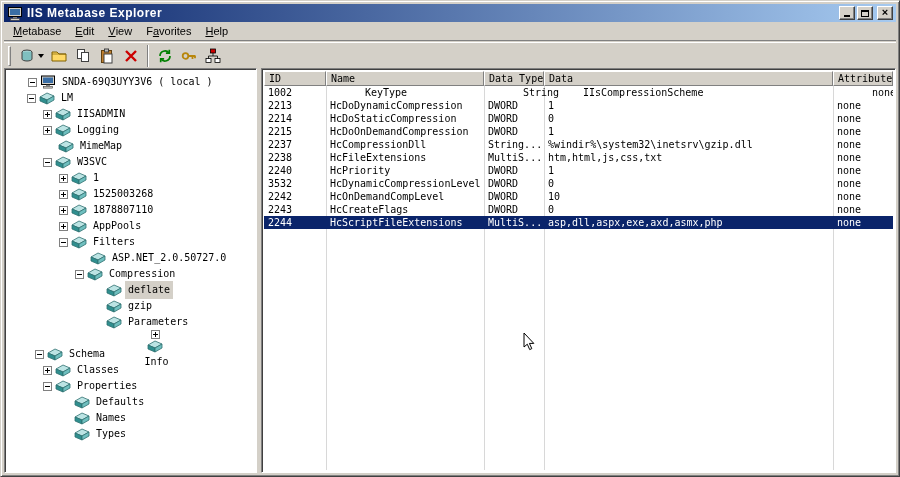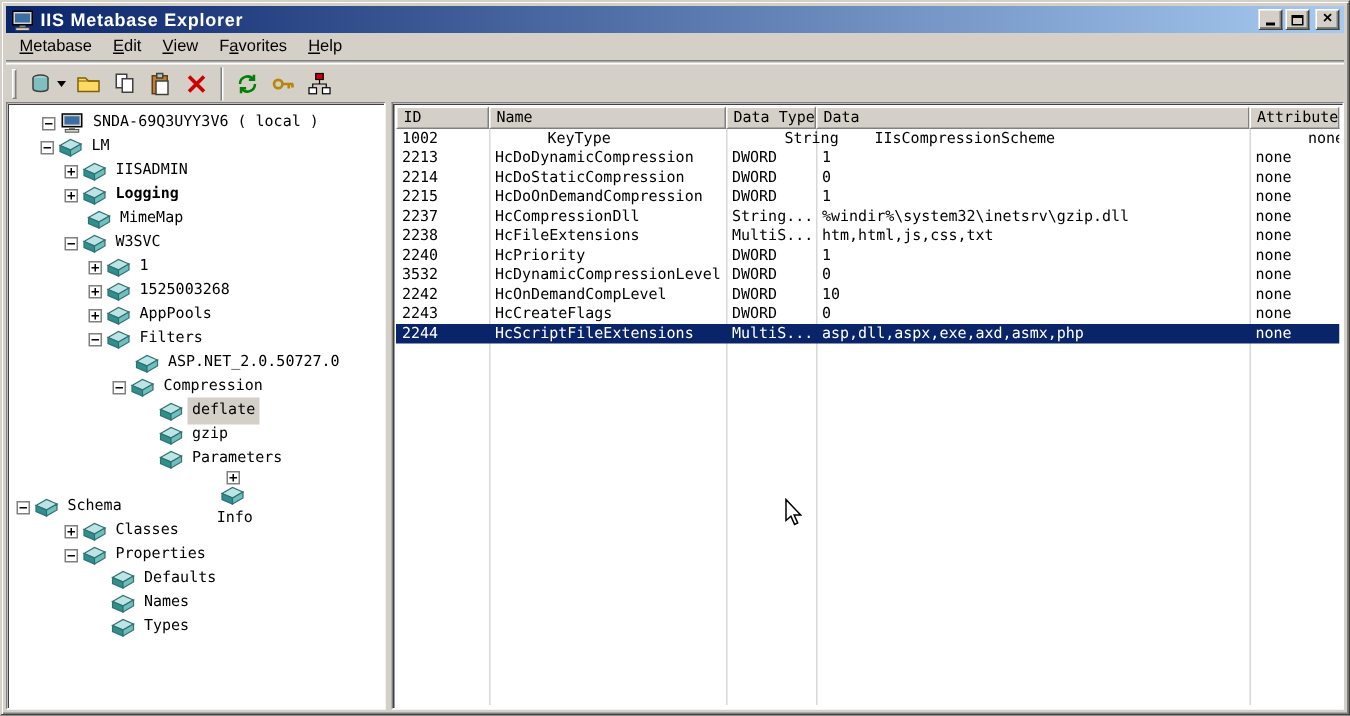--- a/index.html
+++ b/index.html
@@ -216,21 +216,21 @@
           <div class="tree-row" style="padding-left: 20px;"><span class="exp exp-minus"></span><span class="node-icon"><svg width="16" height="14" viewBox="0 0 16 14">
                 <polygon points="1,6 8,2 15,5 8,9" fill="#BCE4E4" stroke="#2F7070" stroke-width="0.8"></polygon>
                 <polygon points="1,6 8,9 8,13 1,10" fill="#2F8F8F" stroke="#2F7070" stroke-width="0.8"></polygon>
                 <polygon points="8,9 15,5 15,9 8,13" fill="#6FBFBF" stroke="#2F7070" stroke-width="0.8"></polygon>
               </svg></span><span class="tree-label">LM</span></div>
           <div class="tree-row" style="padding-left: 36px;"><span class="exp exp-plus"></span><span class="node-icon"><svg width="16" height="14" viewBox="0 0 16 14">
                 <polygon points="1,6 8,2 15,5 8,9" fill="#BCE4E4" stroke="#2F7070" stroke-width="0.8"></polygon>
                 <polygon points="1,6 8,9 8,13 1,10" fill="#2F8F8F" stroke="#2F7070" stroke-width="0.8"></polygon>
                 <polygon points="8,9 15,5 15,9 8,13" fill="#6FBFBF" stroke="#2F7070" stroke-width="0.8"></polygon>
               </svg></span><span class="tree-label">IISADMIN</span></div>
-          <div class="tree-row" style="padding-left: 36px; font-weight: bold;"><span class="exp exp-plus"></span><span class="node-icon"><svg width="16" height="14" viewBox="0 0 16 14">
+          <div class="tree-row" style="padding-left: 36px;"><span class="exp exp-plus"></span><span class="node-icon"><svg width="16" height="14" viewBox="0 0 16 14">
                 <polygon points="1,6 8,2 15,5 8,9" fill="#BCE4E4" stroke="#2F7070" stroke-width="0.8"></polygon>
                 <polygon points="1,6 8,9 8,13 1,10" fill="#2F8F8F" stroke="#2F7070" stroke-width="0.8"></polygon>
                 <polygon points="8,9 15,5 15,9 8,13" fill="#6FBFBF" stroke="#2F7070" stroke-width="0.8"></polygon>
               </svg></span><span class="tree-label">Logging</span></div>
           <div class="tree-row" style="padding-left: 36px;"><span class="exp-space"></span><span class="node-icon"><svg width="16" height="14" viewBox="0 0 16 14">
                 <polygon points="1,6 8,2 15,5 8,9" fill="#BCE4E4" stroke="#2F7070" stroke-width="0.8"></polygon>
                 <polygon points="1,6 8,9 8,13 1,10" fill="#2F8F8F" stroke="#2F7070" stroke-width="0.8"></polygon>
                 <polygon points="8,9 15,5 15,9 8,13" fill="#6FBFBF" stroke="#2F7070" stroke-width="0.8"></polygon>
               </svg></span><span class="tree-label">MimeMap</span></div>
           <div class="tree-row" style="padding-left: 36px;"><span class="exp exp-minus"></span><span class="node-icon"><svg width="16" height="14" viewBox="0 0 16 14">
@@ -245,20 +245,25 @@
               </svg></span><span class="tree-label">1</span></div>
           <div class="tree-row" style="padding-left: 52px;"><span class="exp exp-plus"></span><span class="node-icon"><svg width="16" height="14" viewBox="0 0 16 14">
                 <polygon points="1,6 8,2 15,5 8,9" fill="#BCE4E4" stroke="#2F7070" stroke-width="0.8"></polygon>
                 <polygon points="1,6 8,9 8,13 1,10" fill="#2F8F8F" stroke="#2F7070" stroke-width="0.8"></polygon>
                 <polygon points="8,9 15,5 15,9 8,13" fill="#6FBFBF" stroke="#2F7070" stroke-width="0.8"></polygon>
               </svg></span><span class="tree-label">1525003268</span></div>
           <div class="tree-row" style="padding-left: 52px;"><span class="exp exp-plus"></span><span class="node-icon"><svg width="16" height="14" viewBox="0 0 16 14">
                 <polygon points="1,6 8,2 15,5 8,9" fill="#BCE4E4" stroke="#2F7070" stroke-width="0.8"></polygon>
                 <polygon points="1,6 8,9 8,13 1,10" fill="#2F8F8F" stroke="#2F7070" stroke-width="0.8"></polygon>
                 <polygon points="8,9 15,5 15,9 8,13" fill="#6FBFBF" stroke="#2F7070" stroke-width="0.8"></polygon>
+              </svg></span><span class="tree-label">1878807110</span></div>
+          <div class="tree-row" style="padding-left: 52px;"><span class="exp exp-plus"></span><span class="node-icon"><svg width="16" height="14" viewBox="0 0 16 14">
+                <polygon points="1,6 8,2 15,5 8,9" fill="#BCE4E4" stroke="#2F7070" stroke-width="0.8"></polygon>
+                <polygon points="1,6 8,9 8,13 1,10" fill="#2F8F8F" stroke="#2F7070" stroke-width="0.8"></polygon>
+                <polygon points="8,9 15,5 15,9 8,13" fill="#6FBFBF" stroke="#2F7070" stroke-width="0.8"></polygon>
               </svg></span><span class="tree-label">AppPools</span></div>
           <div class="tree-row" style="padding-left: 52px;"><span class="exp exp-minus"></span><span class="node-icon"><svg width="16" height="14" viewBox="0 0 16 14">
                 <polygon points="1,6 8,2 15,5 8,9" fill="#BCE4E4" stroke="#2F7070" stroke-width="0.8"></polygon>
                 <polygon points="1,6 8,9 8,13 1,10" fill="#2F8F8F" stroke="#2F7070" stroke-width="0.8"></polygon>
                 <polygon points="8,9 15,5 15,9 8,13" fill="#6FBFBF" stroke="#2F7070" stroke-width="0.8"></polygon>
               </svg></span><span class="tree-label">Filters</span></div>
           <div class="tree-row" style="padding-left: 68px;"><span class="exp-space"></span><span class="node-icon"><svg width="16" height="14" viewBox="0 0 16 14">
                 <polygon points="1,6 8,2 15,5 8,9" fill="#BCE4E4" stroke="#2F7070" stroke-width="0.8"></polygon>
                 <polygon points="1,6 8,9 8,13 1,10" fill="#2F8F8F" stroke="#2F7070" stroke-width="0.8"></polygon>
                 <polygon points="8,9 15,5 15,9 8,13" fill="#6FBFBF" stroke="#2F7070" stroke-width="0.8"></polygon>
@@ -281,21 +286,21 @@
           <div class="tree-row" style="padding-left: 84px;"><span class="exp-space"></span><span class="node-icon"><svg width="16" height="14" viewBox="0 0 16 14">
                 <polygon points="1,6 8,2 15,5 8,9" fill="#BCE4E4" stroke="#2F7070" stroke-width="0.8"></polygon>
                 <polygon points="1,6 8,9 8,13 1,10" fill="#2F8F8F" stroke="#2F7070" stroke-width="0.8"></polygon>
                 <polygon points="8,9 15,5 15,9 8,13" fill="#6FBFBF" stroke="#2F7070" stroke-width="0.8"></polygon>
               </svg></span><span class="tree-label">Parameters</span></div>
           <div class="tree-row" style="padding-left: 52px; flex-direction: column;"><span class="exp exp-plus"></span><span class="node-icon"><svg width="16" height="14" viewBox="0 0 16 14">
                 <polygon points="1,6 8,2 15,5 8,9" fill="#BCE4E4" stroke="#2F7070" stroke-width="0.8"></polygon>
                 <polygon points="1,6 8,9 8,13 1,10" fill="#2F8F8F" stroke="#2F7070" stroke-width="0.8"></polygon>
                 <polygon points="8,9 15,5 15,9 8,13" fill="#6FBFBF" stroke="#2F7070" stroke-width="0.8"></polygon>
               </svg></span><span class="tree-label">Info</span></div>
-          <div class="tree-row" style="padding-left: 4px;"><span class="exp exp-minus"></span><span class="node-icon"><svg width="16" height="14" viewBox="0 0 16 14">
+          <div class="tree-row" style="padding-left: 28px;"><span class="exp exp-minus"></span><span class="node-icon"><svg width="16" height="14" viewBox="0 0 16 14">
                 <polygon points="1,6 8,2 15,5 8,9" fill="#BCE4E4" stroke="#2F7070" stroke-width="0.8"></polygon>
                 <polygon points="1,6 8,9 8,13 1,10" fill="#2F8F8F" stroke="#2F7070" stroke-width="0.8"></polygon>
                 <polygon points="8,9 15,5 15,9 8,13" fill="#6FBFBF" stroke="#2F7070" stroke-width="0.8"></polygon>
               </svg></span><span class="tree-label">Schema</span></div>
           <div class="tree-row" style="padding-left: 36px;"><span class="exp exp-plus"></span><span class="node-icon"><svg width="16" height="14" viewBox="0 0 16 14">
                 <polygon points="1,6 8,2 15,5 8,9" fill="#BCE4E4" stroke="#2F7070" stroke-width="0.8"></polygon>
                 <polygon points="1,6 8,9 8,13 1,10" fill="#2F8F8F" stroke="#2F7070" stroke-width="0.8"></polygon>
                 <polygon points="8,9 15,5 15,9 8,13" fill="#6FBFBF" stroke="#2F7070" stroke-width="0.8"></polygon>
               </svg></span><span class="tree-label">Classes</span></div>
           <div class="tree-row" style="padding-left: 36px;"><span class="exp exp-minus"></span><span class="node-icon"><svg width="16" height="14" viewBox="0 0 16 14">

